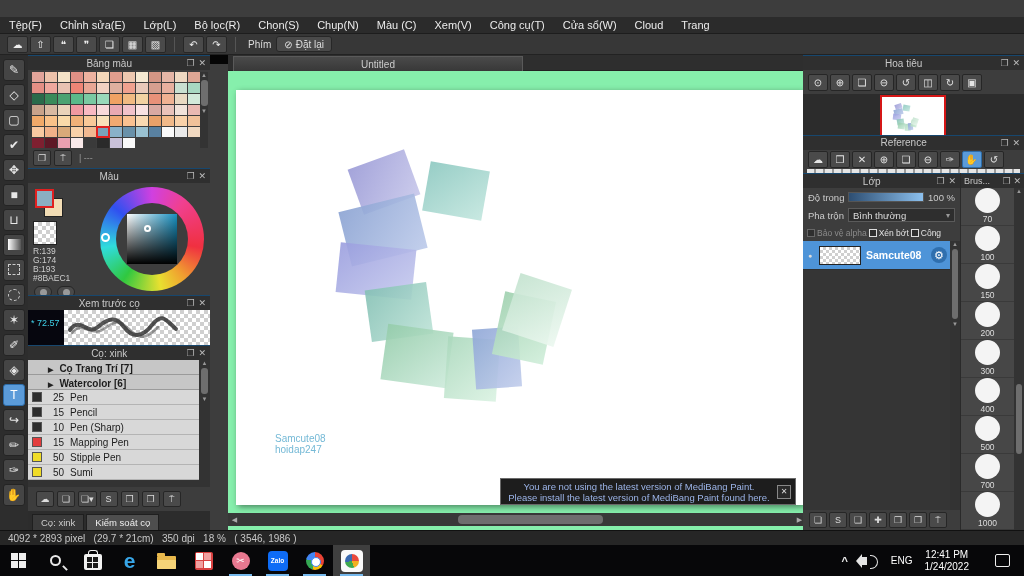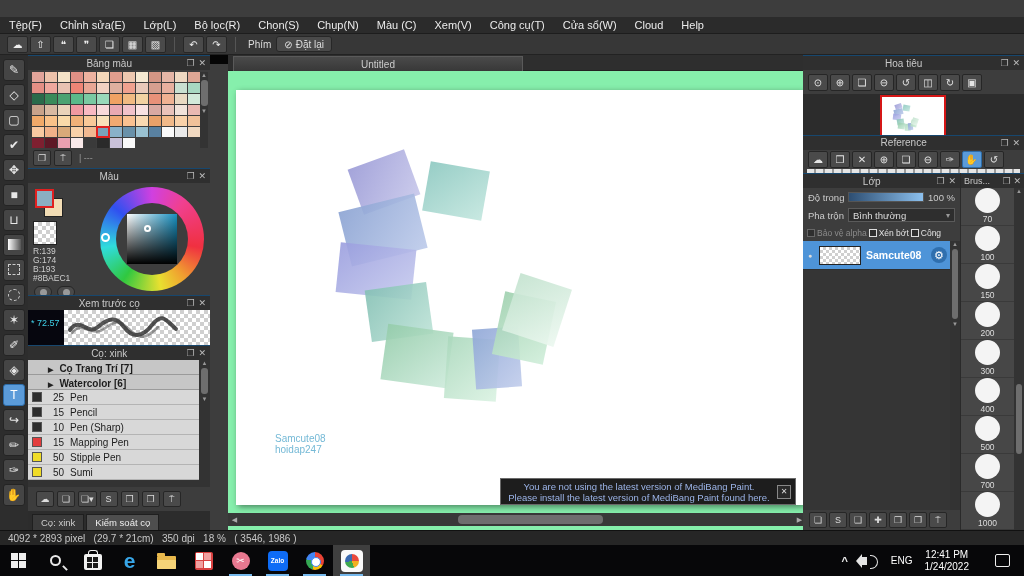--- a/index.html
+++ b/index.html
@@ -222,21 +222,21 @@
       <span class="menu-item">Chỉnh sửa(E)</span>
       <span class="menu-item">Lớp(L)</span>
       <span class="menu-item">Bộ lọc(R)</span>
       <span class="menu-item">Chọn(S)</span>
       <span class="menu-item">Chụp(N)</span>
       <span class="menu-item">Màu (C)</span>
       <span class="menu-item">Xem(V)</span>
       <span class="menu-item">Công cụ(T)</span>
       <span class="menu-item">Cửa sổ(W)</span>
       <span class="menu-item">Cloud</span>
-      <span class="menu-item">Help</span>
+      <span class="menu-item">Trang</span>
     </div>
 
   <div class="toolbar">
     <div class="tbgroup">
 
     <button class="tbbtn">
           <span>☁</span>
         </button>
         <button class="tbbtn">
           <span>⇧</span>

